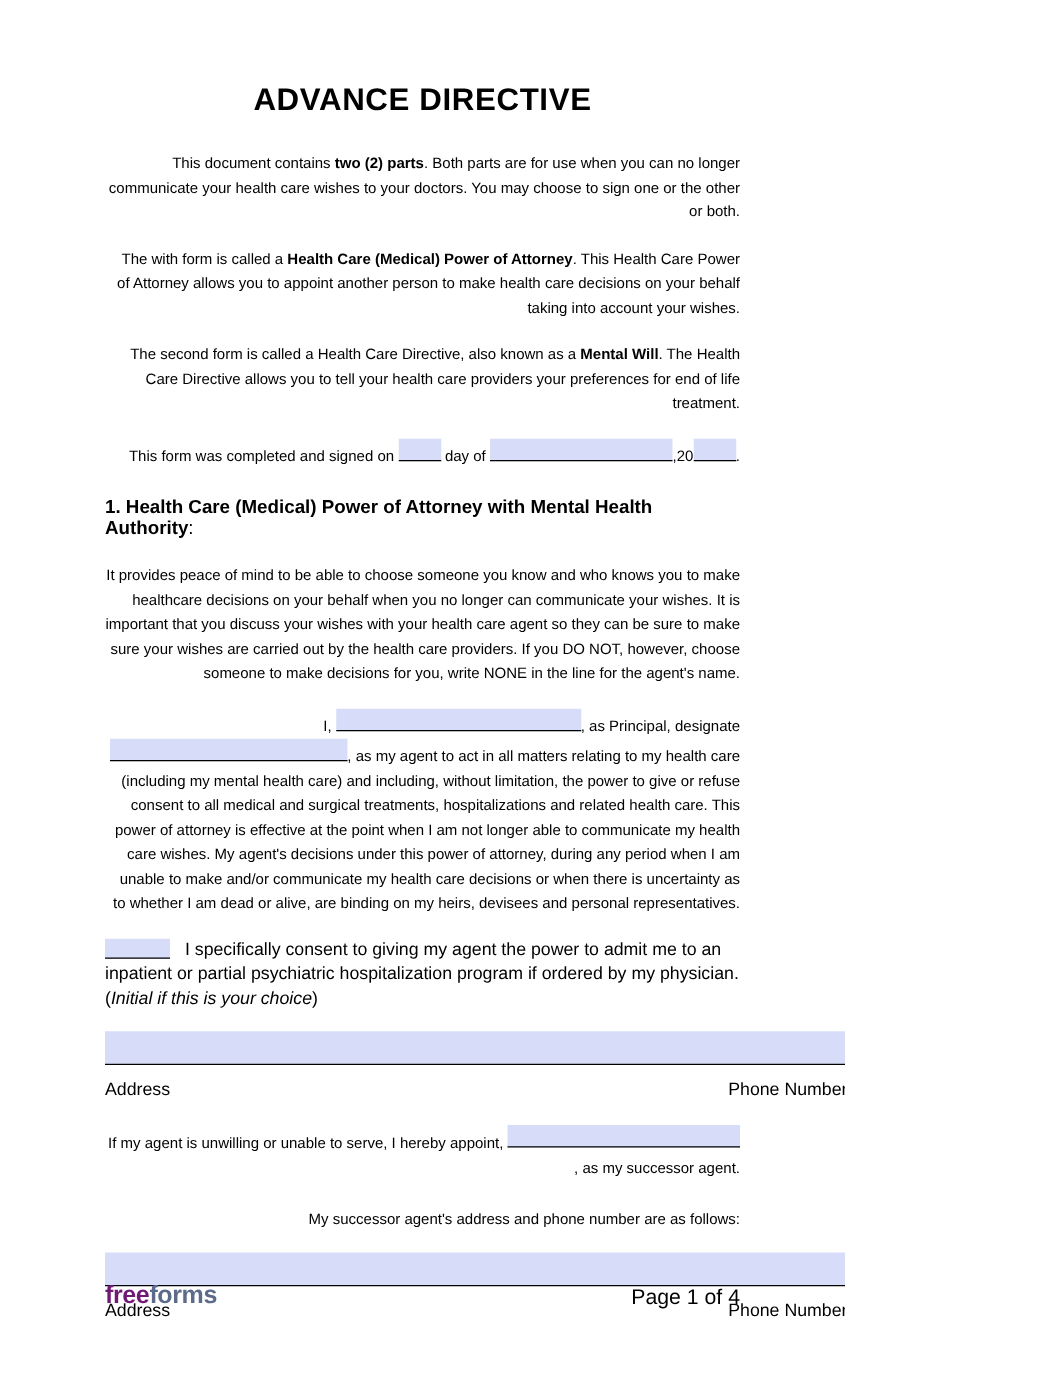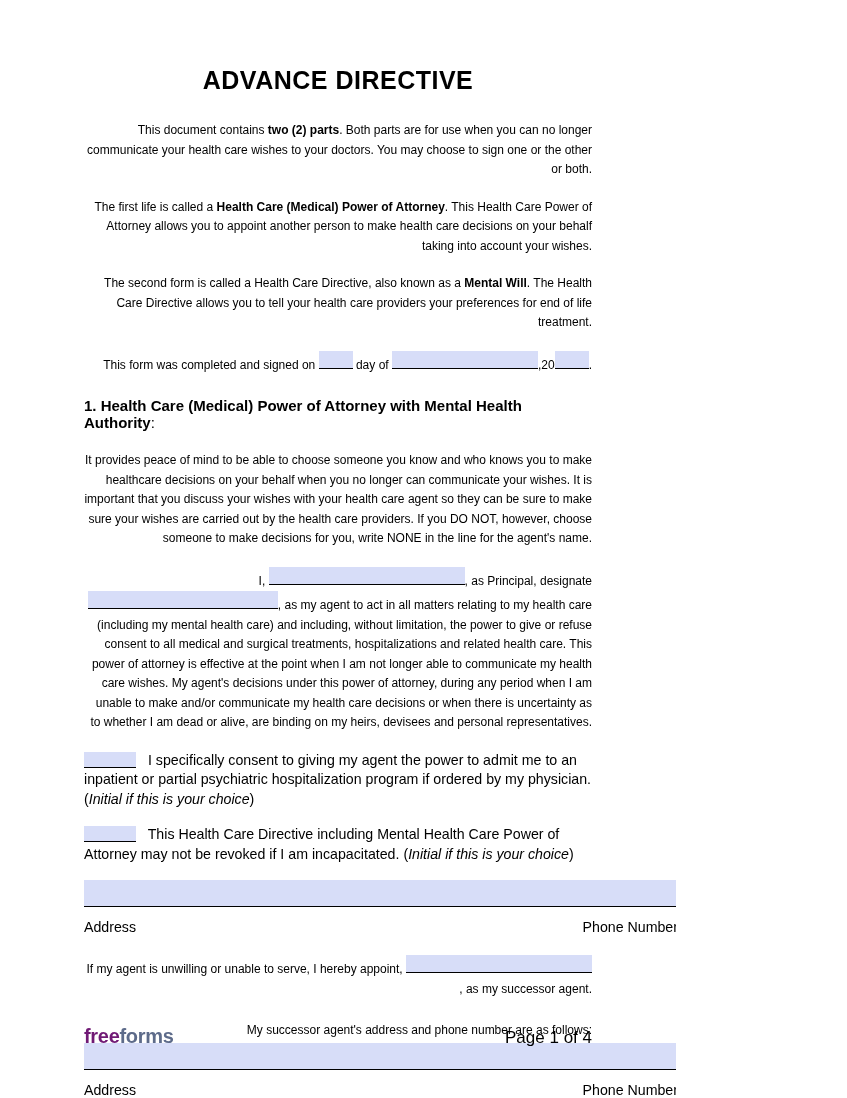--- a/index.html
+++ b/index.html
@@ -112,48 +112,47 @@
 </style>
 </head>
 <body>
 
 <div class="page">
 
   <h1 class="doc-title">ADVANCE DIRECTIVE</h1>
 
   <p class="body"><span>This document contains </span><span class="bold">two (2) parts</span><span>. Both parts are for use when you can no longer communicate your health care wishes to your doctors. You may choose to sign one or the other or both.</span></p>
 
-  <p class="body"><span>The first life is called a </span><span class="bold">Health Care (Medical) Power of Attorney</span><span>. This Health Care Power of Attorney allows you to appoint another person to make health care decisions on your behalf taking into account your wishes.</span></p>
+  <p class="body"><span>The with form is called a </span><span class="bold">Health Care (Medical) Power of Attorney</span><span>. This Health Care Power of Attorney allows you to appoint another person to make health care decisions on your behalf taking into account your wishes.</span></p>
 
   <p class="body"><span>The second form is called a Health Care Directive, also known as a </span><span class="bold">Mental Will</span><span>.  The Health Care Directive allows you to tell your health care providers your preferences for end of life treatment.</span></p>
 
   <p class="body"><span>This form was completed and signed on </span><span class="fill short underline-slot"></span><span> day of </span><span class="fill mid underline-slot"></span><span>,20</span><span class="fill yr underline-slot"></span><span>.</span></p>
 
   <h2 class="section-heading"><span>1. Health Care (Medical) Power of Attorney with Mental Health Authority</span><span style="font-weight:normal">:</span></h2>
 
   <p class="body">It provides peace of mind to be able to choose someone you know and who knows you to make healthcare decisions on your behalf when you no longer can communicate your wishes. It is important that you discuss your wishes with your health care agent so they can be sure to make sure your wishes are carried out by the health care providers. If you DO NOT, however, choose someone to make decisions for you, write NONE in the line for the agent's name.</p>
 
   <p class="body"><span>I, </span><span class="fill name underline-slot"></span><span>, as Principal, designate </span><span class="fill agent underline-slot"></span><span>, as my agent to act in all matters relating to my health care (including my mental health care) and including, without limitation, the power to give or refuse consent to all medical and surgical treatments, hospitalizations and related health care. This power of attorney is effective at the point when I am not longer able to communicate my health care wishes.  My agent's decisions under this power of attorney, during any period when I am unable to make and/or communicate my health care decisions or when there is uncertainty as to whether I am dead or alive, are binding on my heirs, devisees and personal representatives.</span></p>
 
   <p class="initial-para"><span class="initial-line"></span><span> I specifically consent to giving my agent the power to admit me to an inpatient or partial psychiatric hospitalization program if ordered by my physician. (</span><span class="ital">Initial if this is your choice</span><span>)</span></p>
 
-  <p class="initial-para"><span class="initial-line"></span><span> This Health Care Directive including Mental Health Care Power of Attorney may not be revoked if I am incapacitated. (</span><span class="ital">Initial if this is your choice</span><span>)</span></p>
 
 
   <div class="addr-block" style="margin-top:0;">
     <div class="addr-fill"></div>
     <div class="addr-label-row">
       <span>Address</span>
       <span class="addr-label-right">Phone Number</span>
     </div>
   </div>
 
   <p class="body" style="margin-top:20px;"><span>If my agent is unwilling or unable to serve, I hereby appoint, </span><span class="fill succ underline-slot"></span><span>, as my successor agent.</span></p>
 
-  <p class="body" style="margin-top:22px;margin-bottom:2px;">My successor agent's address and phone number are as follows:</p>
+  <p class="body" style="margin-top:22px;margin-bottom:16px;">My successor agent's address and phone number are as follows:</p>
 
   <div class="addr-block" style="margin-top:0;">
     <div class="addr-fill"></div>
     <div class="addr-label-row">
       <span>Address</span>
       <span class="addr-label-right">Phone Number</span>
     </div>
   </div>
 
   <div class="footer">

